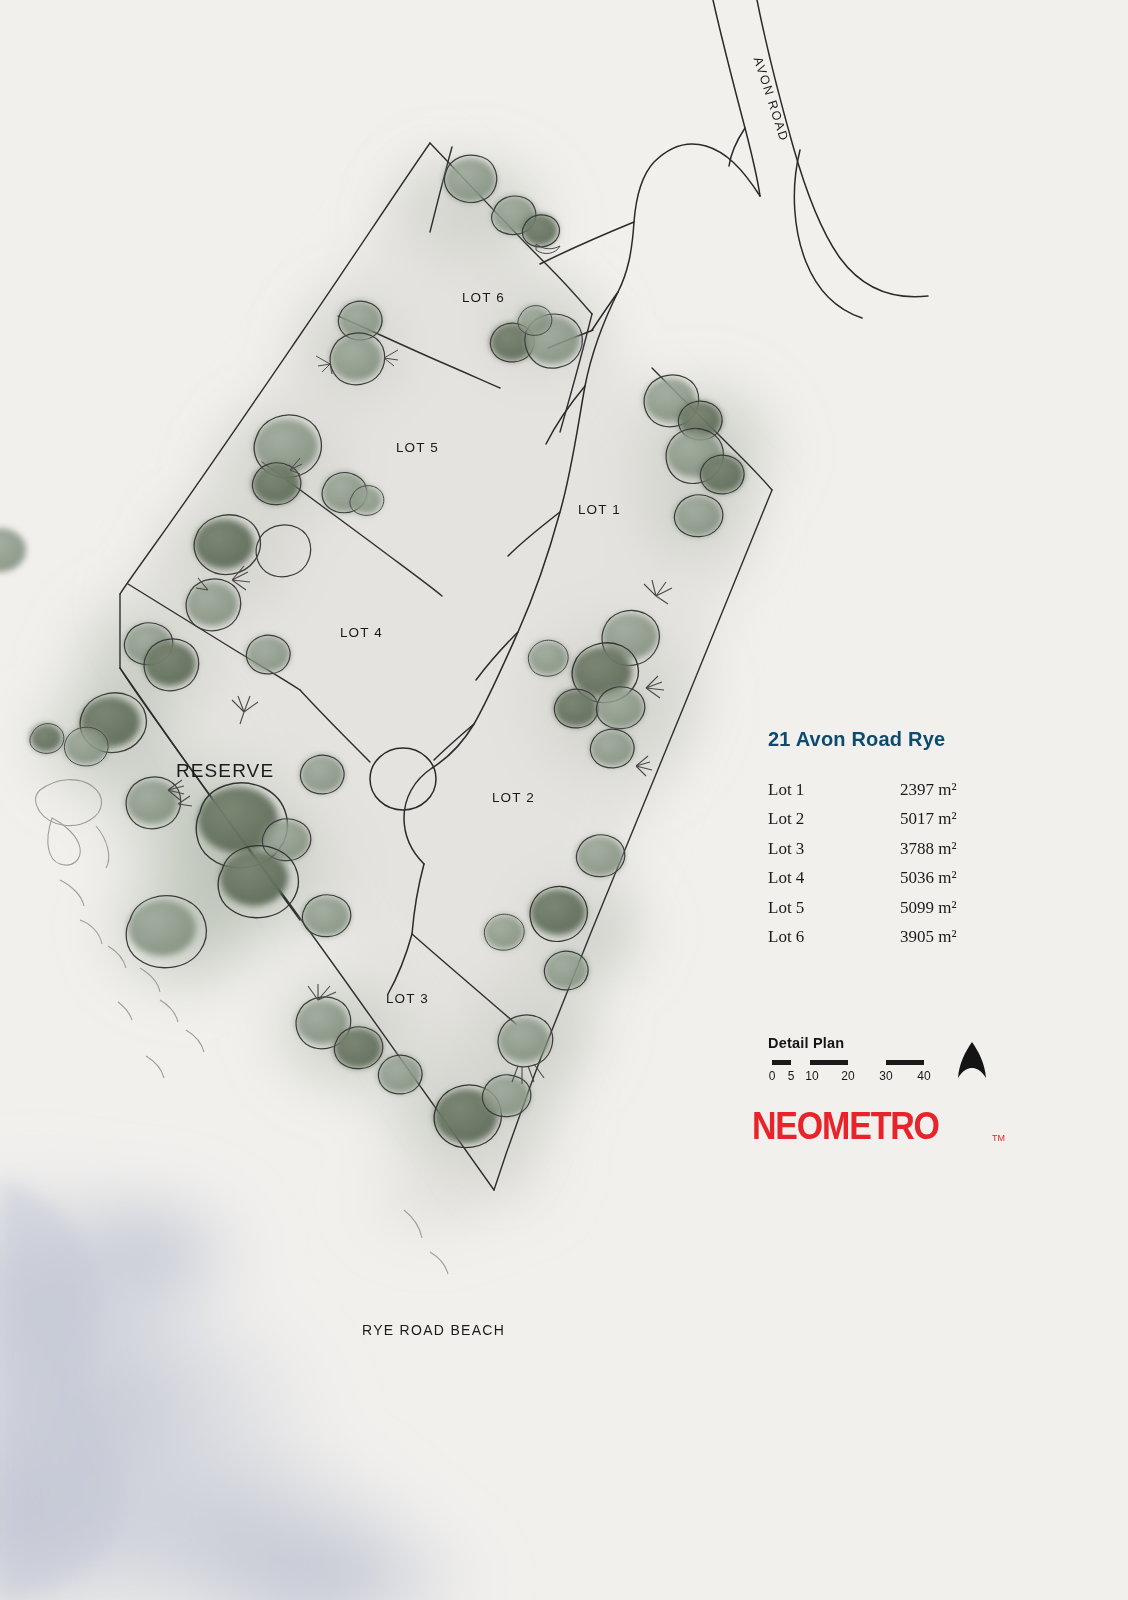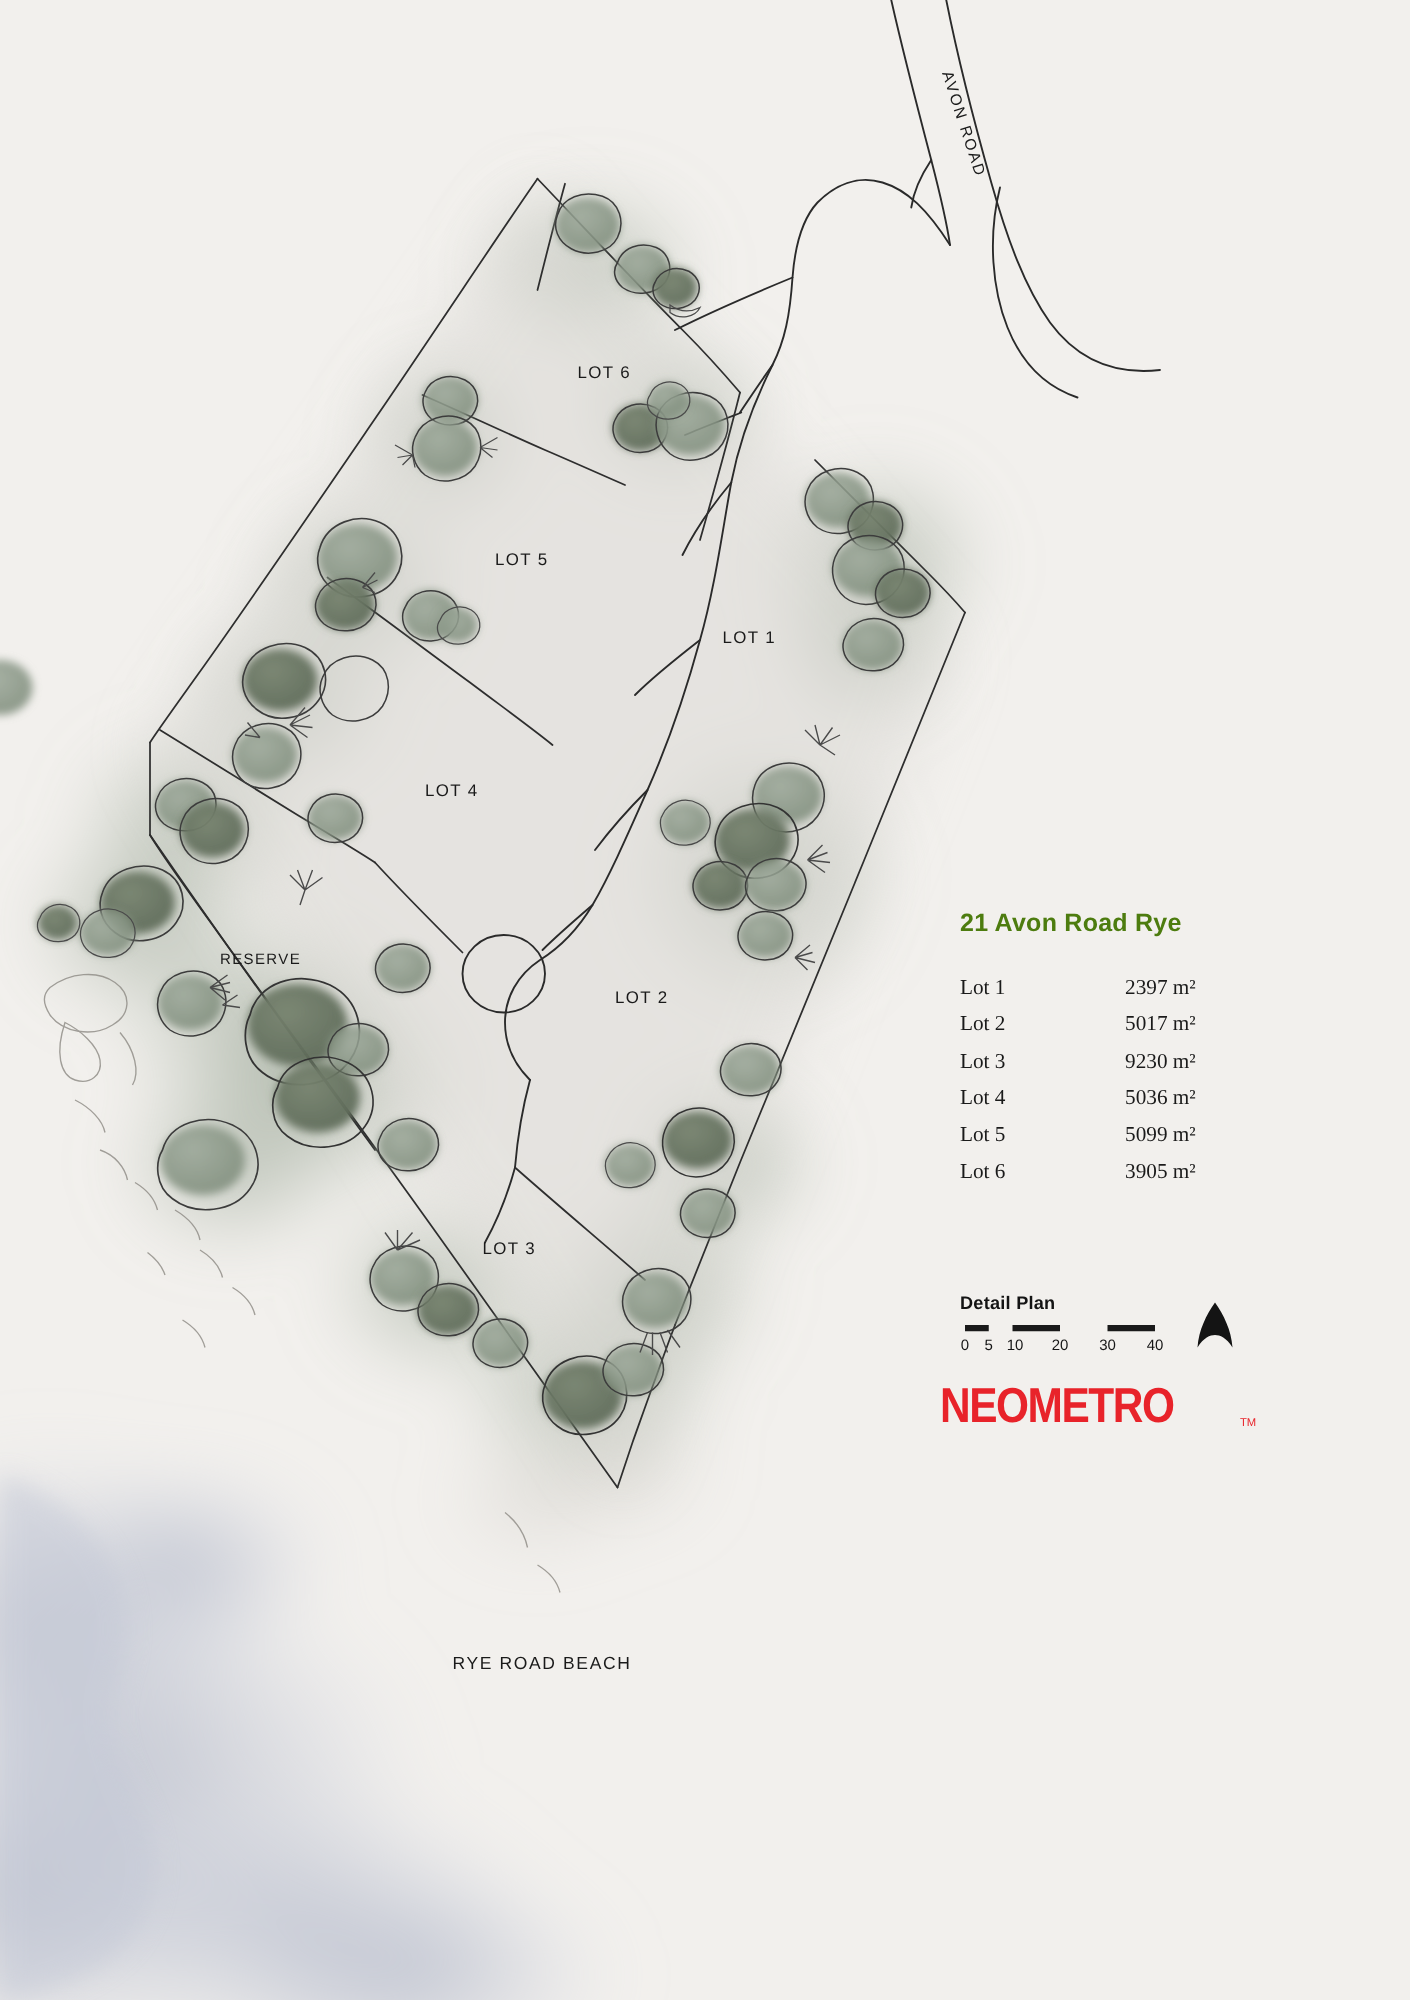--- a/index.html
+++ b/index.html
@@ -23,38 +23,38 @@
   }
   .label {
     position: absolute;
     font-family: "Liberation Sans", sans-serif;
     font-size: 13.5px;
     letter-spacing: 1.1px;
     color: #1a1a1a;
     white-space: nowrap;
   }
   .label.lot { font-size: 13.5px; }
-  .label.reserve { font-size: 12px; }
+  .label.reserve { font-size: 19px; }
   .label.beach { font-size: 14px; letter-spacing: 1.3px; }
   .label.road {
     font-size: 12.5px;
     letter-spacing: 1.6px;
   }
   
   #info-panel {
     position: absolute;
     left: 768px;
     top: 728px;
     width: 300px;
   }
   #info-title {
     font-size: 20px;
     font-weight: bold;
     letter-spacing: 0.2px;
-    color: #4d7c0f;
+    color: #0c4a6e;
     margin: 0 0 28px 0;
     font-family: "Liberation Sans", sans-serif;
   }
   #lot-table {
     border-collapse: collapse;
     font-family: "Liberation Serif", serif;
     font-size: 17px;
     color: #1a1a1a;
   }
   #lot-table td {
@@ -460,21 +460,21 @@
       <tr>
         <td class="lot-name">Lot 1</td>
         <td class="lot-area">2397 m²</td>
       </tr>
       <tr>
         <td class="lot-name">Lot 2</td>
         <td class="lot-area">5017 m²</td>
       </tr>
       <tr>
         <td class="lot-name">Lot 3</td>
-        <td class="lot-area">9230 m²</td>
+        <td class="lot-area">3788 m²</td>
       </tr>
       <tr>
         <td class="lot-name">Lot 4</td>
         <td class="lot-area">5036 m²</td>
       </tr>
       <tr>
         <td class="lot-name">Lot 5</td>
         <td class="lot-area">5099 m²</td>
       </tr>
       <tr>

